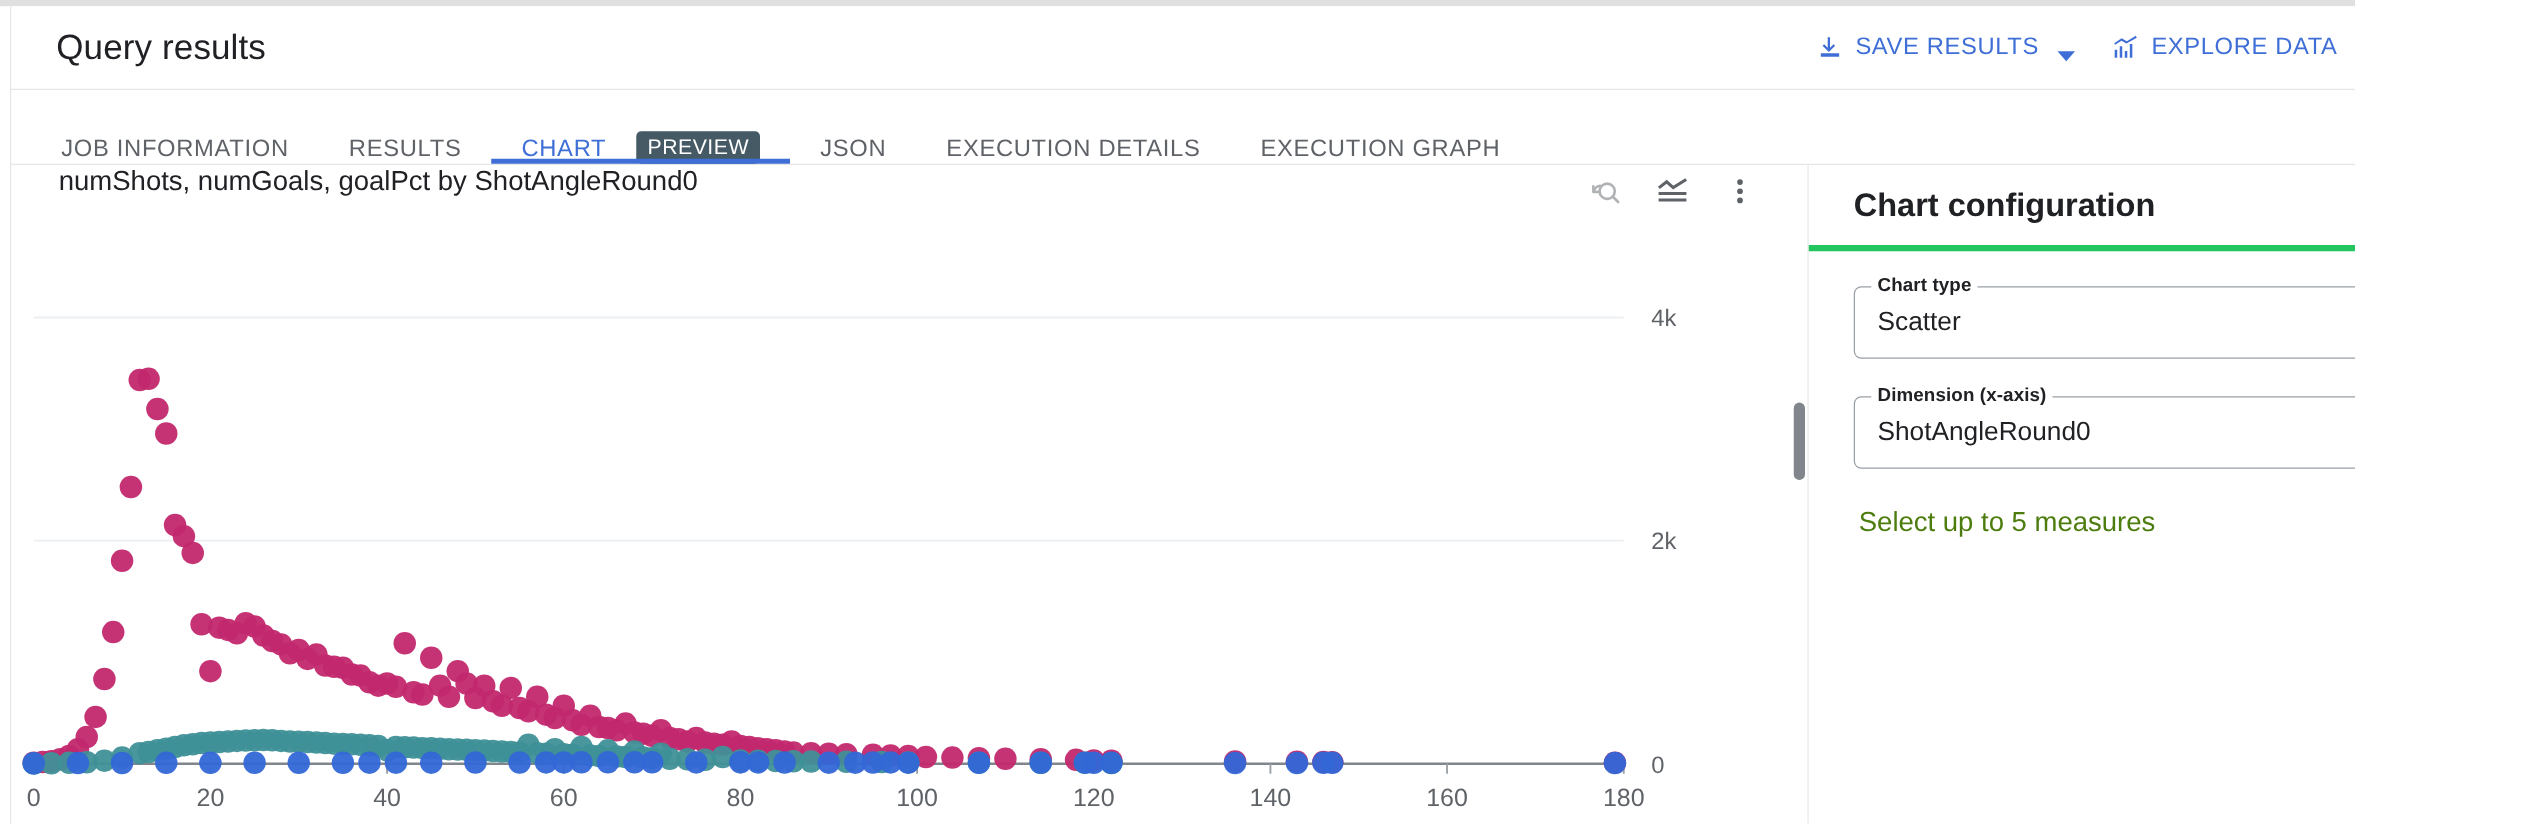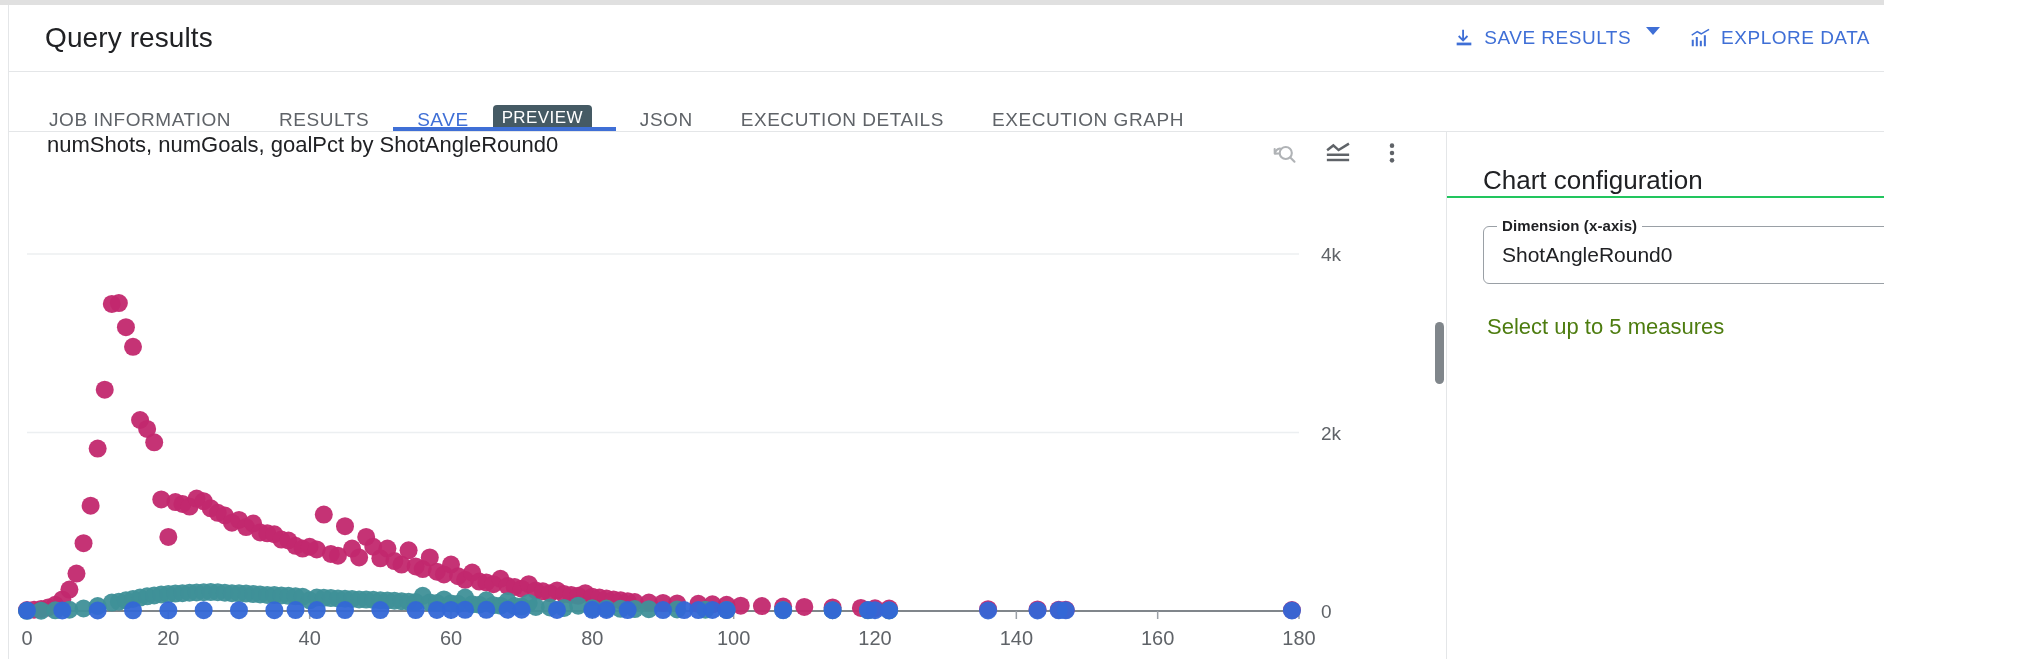--- a/index.html
+++ b/index.html
@@ -48,21 +48,21 @@
     white-space: nowrap;
   }
   .header-actions {
     margin-left: auto;
     display: flex;
     align-items: center;
     gap: 0px;
     padding-right: 10px;
   }
   .hdr-btn {
-    display: flex; align-items: flex-start;
+    display: flex; align-items: flex-end;
     gap: 9px;
     color: #3f6fd6;
     font-size: 19px;
     font-weight: 500;
     letter-spacing: .5px;
     padding: 9px 14px;
     cursor: pointer;
     white-space: nowrap;
     background: transparent;
     border: none;
@@ -188,23 +188,24 @@
   
   .config-pane {
     width: 569px;
     height: 527px;
     box-sizing: border-box;
     background: #fff;
     position: relative;
   }
   .config-header {
     height: 64px;
-    display: flex; align-items: flex-end;
-    border-bottom: 2px solid #22c55e;
+    display: flex; align-items: center;
+    border-bottom: 5px solid #22c55e;
     padding: 0 22px 0 36px;
+    font-weight: bold;
   }
   .config-title {
     font-size: 26px;
     color: #202124;
     white-space: nowrap;
   }
   .collapse-btn {
     margin-left: auto;
     width: 44px; height: 44px;
     display: flex; align-items: center; justify-content: center;
@@ -314,21 +315,21 @@
   </div>
 
   <div class="tabs">
     <button class="tab">
       <span>JOB INFORMATION</span>
     </button>
     <button class="tab">
       <span>RESULTS</span>
     </button>
     <button class="tab active">
-      <span>SAVE</span>
+      <span>CHART</span>
       <span class="preview-chip">PREVIEW</span>
     </button>
     <button class="tab">
       <span>JSON</span>
     </button>
     <button class="tab">
       <span>EXECUTION DETAILS</span>
     </button>
     <button class="tab">
       <span>EXECUTION GRAPH</span>
@@ -649,20 +650,27 @@
             <svg class="icon-svg" width="28" height="28" viewBox="0 0 24 24" fill="none" stroke="#3f6fd6" stroke-width="2" stroke-linecap="round" stroke-linejoin="round">
               <polyline points="7,6 13,12 7,18"></polyline>
               <line x1="17.5" y1="5.5" x2="17.5" y2="18.5"></line>
             </svg>
           </span>
         </button>
       </div>
 
       <div class="config-body">
 
+        <div class="field">
+          <div class="field-box">
+            <span class="field-label">Chart type</span>
+            <span class="field-value">Scatter</span>
+            <span class="field-caret"></span>
+          </div>
+        </div>
 
         <div class="field">
           <div class="field-box">
             <span class="field-label">Dimension (x-axis)</span>
             <span class="field-value">ShotAngleRound0</span>
             <span class="field-caret"></span>
           </div>
         </div>
 
         <div class="field">

